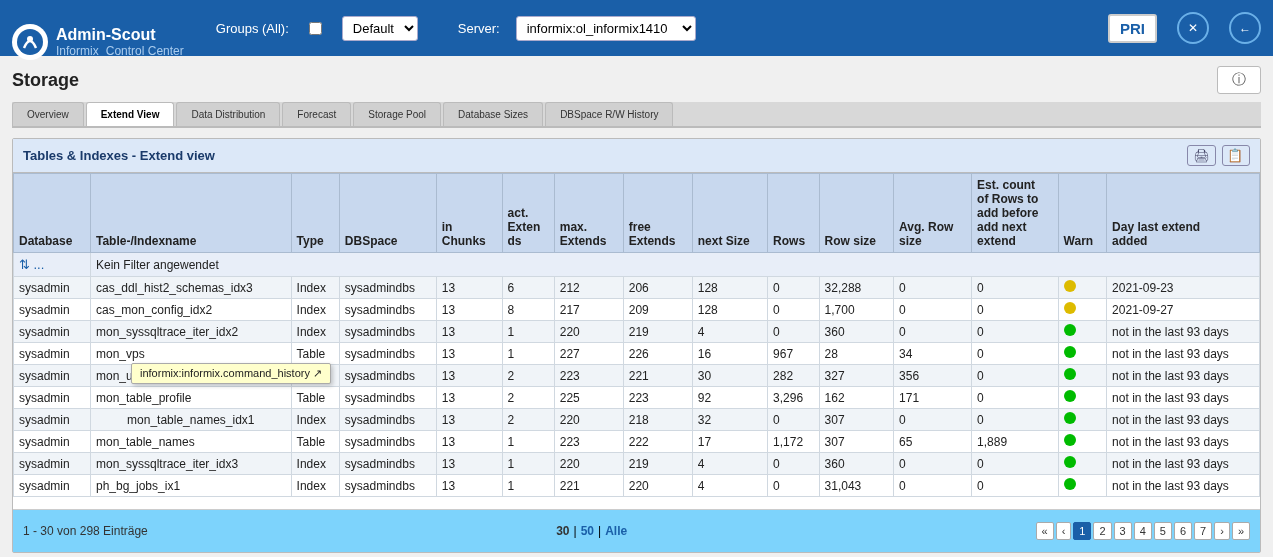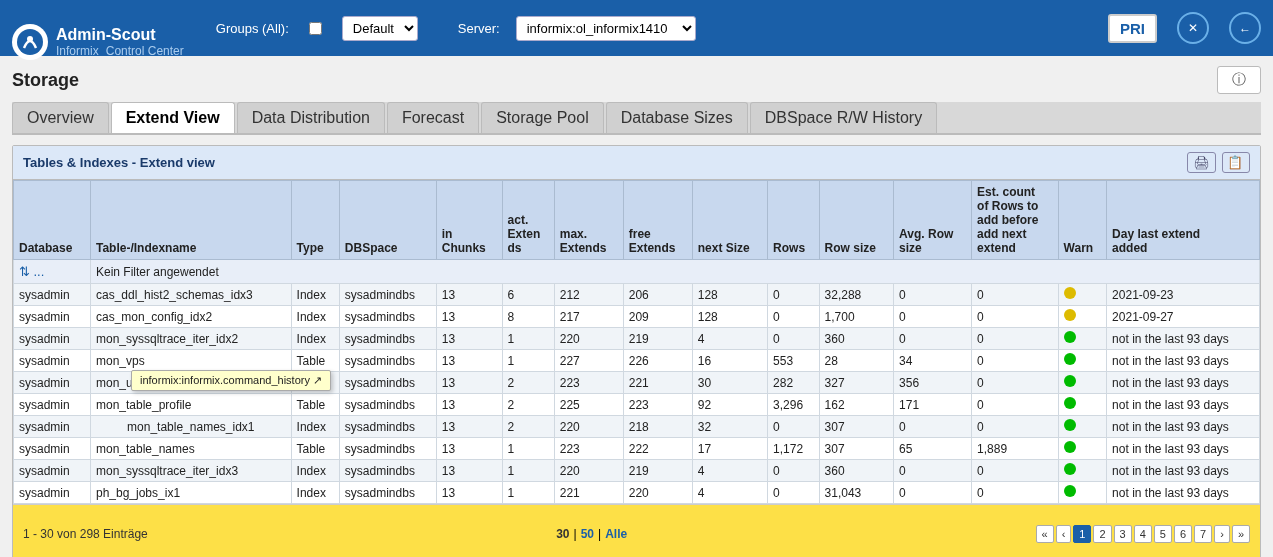--- a/index.html
+++ b/index.html
@@ -113,21 +113,21 @@
       gap: 2px;
     }
     .tab {
       padding: 6px 14px;
       border: 1px solid #bbb;
       border-bottom: none;
       background: #d0d0d0;
       cursor: pointer;
       border-radius: 3px 3px 0 0;
       color: #333;
-      font-size: 16px;
+      font-size: 10px;
     }
     .tab.active {
       background: #fff;
       border-color: #bbb;
       font-weight: bold;
       color: #000;
     }
 
     
     .card {
@@ -221,24 +221,25 @@
       border-radius: 50%;
     }
     .dot-green { background: #00bb00; }
     .dot-yellow { background: #ddbb00; }
 
     
     .pagination-bar {
       display: flex;
       align-items: center;
       justify-content: space-between;
-      padding: 20px 10px;
-      background: #fde047;
+      padding: 12px 10px;
+      background: #7dd3fc;
       border-top: 1px solid #ccc;
       font-size: 11px;
+      margin-top: 12px;
     }
     .pagination-info { color: #333; }
     .pagination-sizes {
       display: flex;
       gap: 4px;
       align-items: center;
     }
     .pag-size-link {
       color: #1a5fa8;
       cursor: pointer;
@@ -430,21 +431,21 @@
     <td style="position:relative;">
       mon_vps
     </td>
     <td>Table</td>
     <td>sysadmindbs</td>
     <td>13</td>
     <td>1</td>
     <td>227</td>
     <td>226</td>
     <td>16</td>
-    <td>553</td>
+    <td>967</td>
     <td>28</td>
     <td>34</td>
     <td>0</td>
     <td><span class="dot dot-green"></span></td>
     <td>not in the last 93 days</td>
   </tr>
             <tr>
     <td>sysadmin</td>
     <td style="position:relative;">
       mon_users<span class="tooltip-popup">informix:informix.command_history ↗</span>

